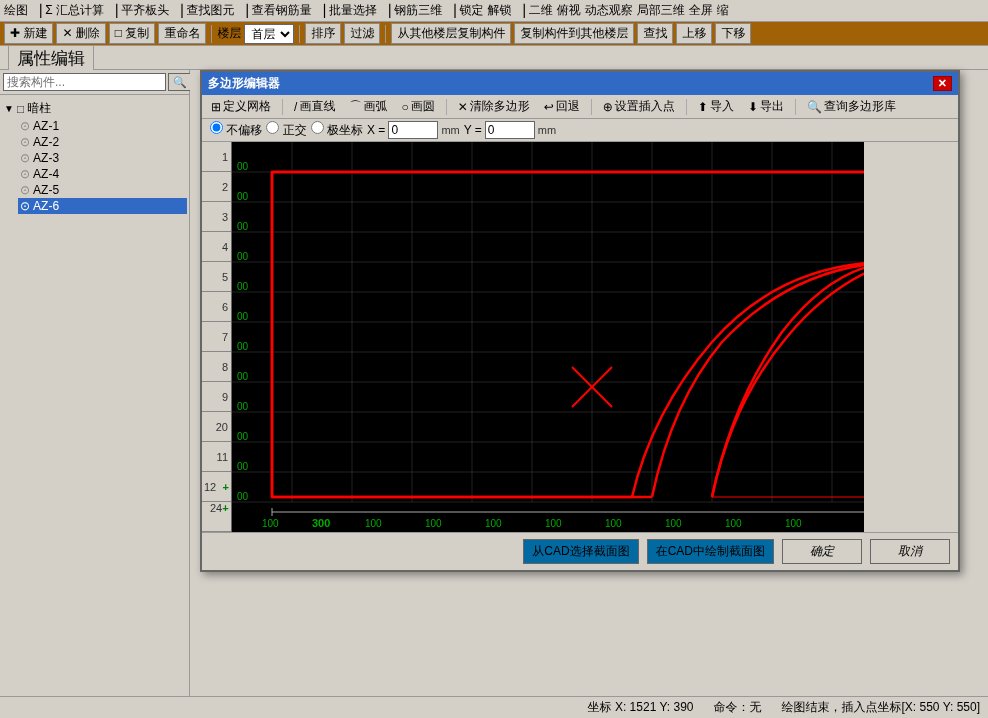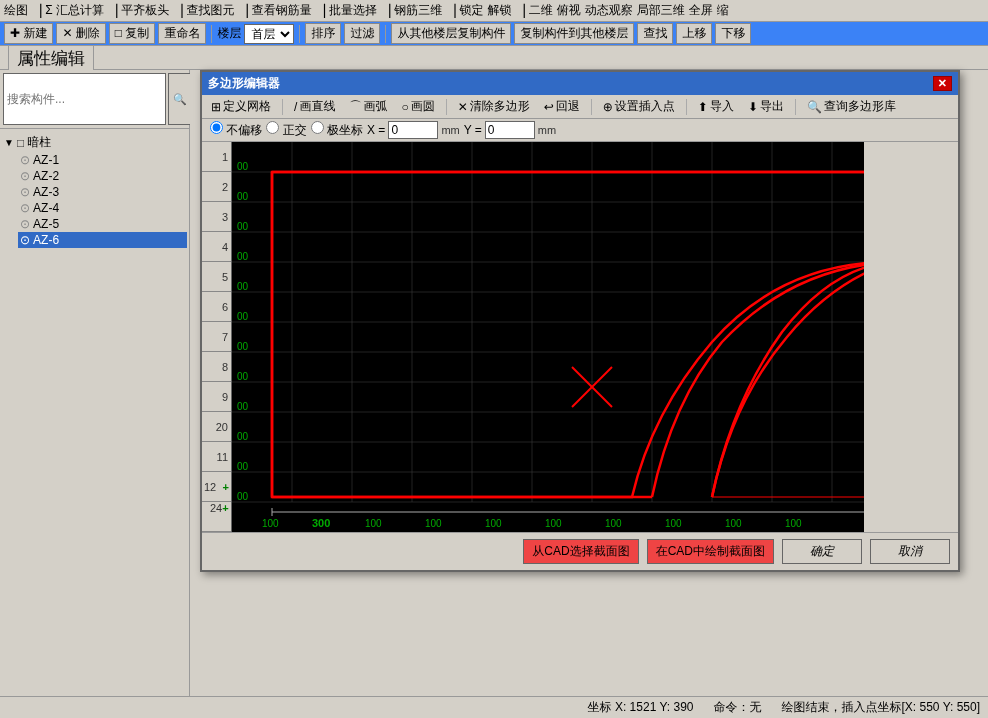--- a/index.html
+++ b/index.html
@@ -14,21 +14,21 @@
       align-items: center;
       gap: 4px;
       flex-wrap: wrap;
       height: 22px;
       overflow: hidden;
     }
     #top-toolbar span { font-size: 12px; cursor: pointer; white-space: nowrap; }
 
     
     #second-toolbar {
-      background: #3b82f6;
+      background: #a16207;
       border-bottom: 1px solid #999;
       padding: 2px 4px;
       display: flex;
       align-items: center;
       gap: 3px;
       height: 24px;
     }
     .tb-btn {
       background: #d4d0c8;
       border: 1px solid #888;
@@ -57,21 +57,21 @@
     #search-bar {
       padding: 3px;
       display: flex;
       gap: 2px;
       border-bottom: 1px solid #999;
     }
     #search-input {
       flex: 1;
       font-size: 12px;
       border: 1px solid #666;
-      padding: 18px 3px;
+      padding: 1px 3px;
       background: white;
     }
     #search-btn {
       border: 1px solid #666;
       background: #d4d0c8;
       padding: 1px 4px;
       cursor: pointer;
       font-size: 11px;
     }
     #tree-area {
@@ -230,21 +230,21 @@
       border: 1px solid #666;
       background: #d4d0c8;
       cursor: pointer;
       font-style: italic;
     }
     .cad-btn {
       min-width: 110px;
       padding: 3px 8px;
       font-size: 12px;
       border: 1px solid #666;
-      background: #ef4444;
+      background: #0369a1;
       cursor: pointer;
     }
 
     
     #status-bar {
       background: #d4d0c8;
       border-top: 1px solid #999;
       padding: 2px 8px;
       font-size: 12px;
       display: flex;

